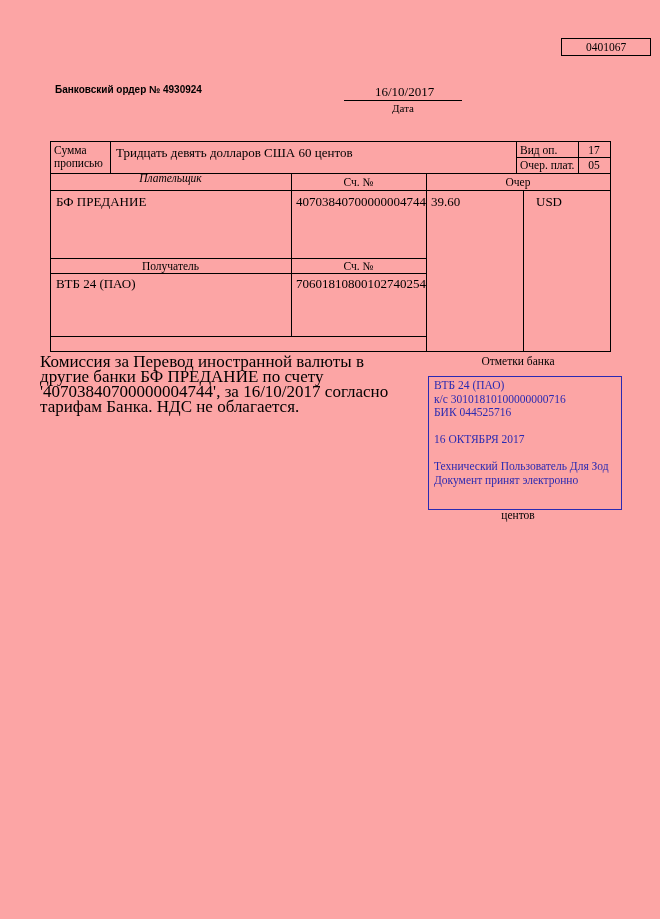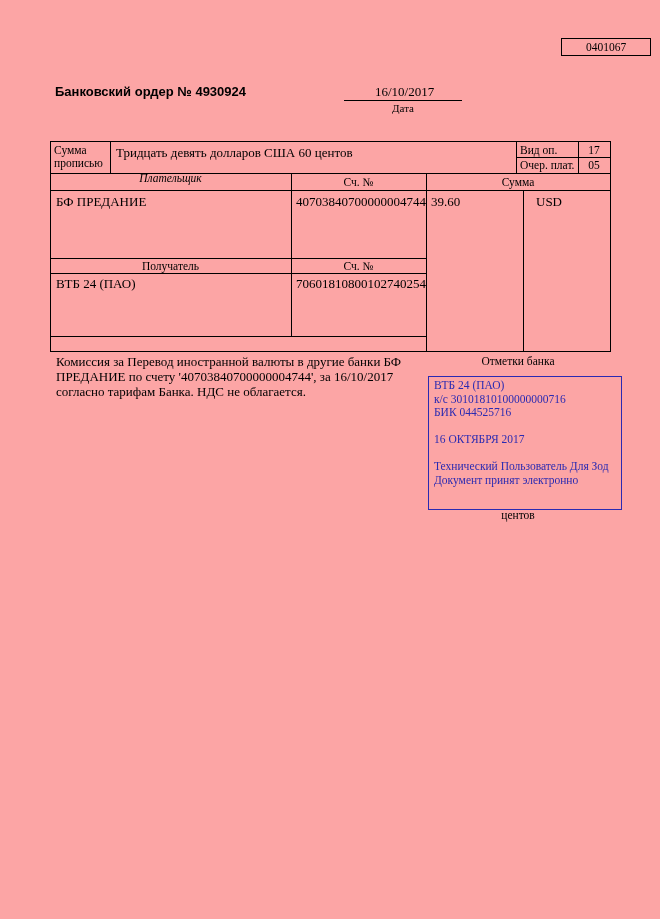--- a/index.html
+++ b/index.html
@@ -16,21 +16,21 @@
   .abs { position: absolute; }
   .hline { position: absolute; height: 1px; background: #000; }
   .vline { position: absolute; width: 1px; background: #000; }
   .t13 { font-size: 13px; line-height: 15px; }
   .t11 { font-size: 11.5px; line-height: 13px; }
   .t9  { font-size: 11px;  line-height: 10px; }
   .ctr { text-align: center; }
   .doc-title {
     font-family: "Liberation Sans", sans-serif;
     font-weight: bold;
-    font-size: 13px;
+    font-size: 10px;
   }
   .form-code-box {
     position: absolute;
     left: 561px; top: 38px;
     width: 88px; height: 16px;
     border: 1px solid #000;
     font-size: 11.5px; line-height: 16px;
     text-align: center;
   }
   .stamp {
@@ -38,23 +38,23 @@
     left: 428px; top: 376px;
     width: 182px; height: 128px;
     border: 1px solid #2a2ab2;
     padding: 2px 5px;
     font-size: 11.5px;
     line-height: 13.5px;
   }
   .stamp-line { min-height: 13.5px; }
   .purpose-text {
     position: absolute;
-    left: 56px; top: 354px;
+    left: 40px; top: 354px;
     width: 372px;
-    font-size: 13px;
+    font-size: 17px;
     line-height: 15px;
   }
 </style>
 </head>
 <body>
 
 <div class="page">
 
   <div class="form-code-box">
     <span>0401067</span>
@@ -85,21 +85,21 @@
 
   <div class="abs t11" style="left:54px; top:144px; width:52px;">Сумма прописью</div>
   <div class="abs t13" style="left:116px; top:145px; width:394px;">Тридцать девять долларов США 60 центов</div>
   <div class="abs t11" style="left:520px; top:144px;">Вид оп.</div>
   <div class="abs t11 ctr" style="left:578px; top:144px; width:32px;">17</div>
   <div class="abs t11" style="left:520px; top:159px;">Очер. плат.</div>
   <div class="abs t11 ctr" style="left:578px; top:159px; width:32px;">05</div>
 
   <div class="abs t11 ctr" style="left:50px; top:172px; width:241px;font-style:italic;">Плательщик</div>
   <div class="abs t11 ctr" style="left:291px; top:176px; width:135px;">Сч. №</div>
-  <div class="abs t11 ctr" style="left:426px; top:176px; width:184px;">Сумма</div>
+  <div class="abs t11 ctr" style="left:426px; top:176px; width:184px;">Очер</div>
 
   <div class="abs t13" style="left:56px; top:194px;">БФ ПРЕДАНИЕ</div>
   <div class="abs t13" style="left:296px; top:194px;">40703840700000004744</div>
   <div class="abs t13" style="left:431px; top:194px;">39.60</div>
   <div class="abs t13" style="left:536px; top:194px;">USD</div>
 
   <div class="abs t11 ctr" style="left:50px; top:260px; width:241px;">Получатель</div>
   <div class="abs t11 ctr" style="left:291px; top:260px; width:135px;">Сч. №</div>
 
   <div class="abs t13" style="left:56px; top:276px;">ВТБ 24 (ПАО)</div>

